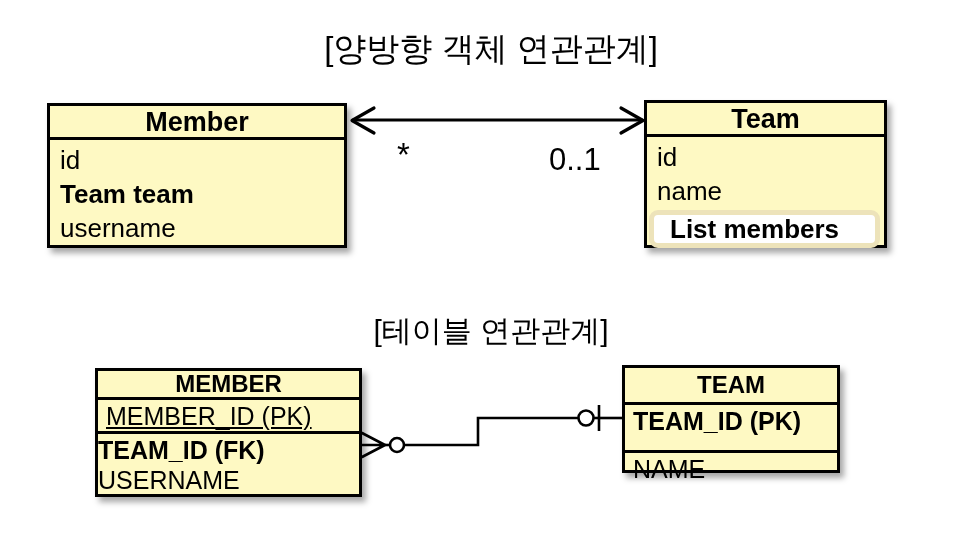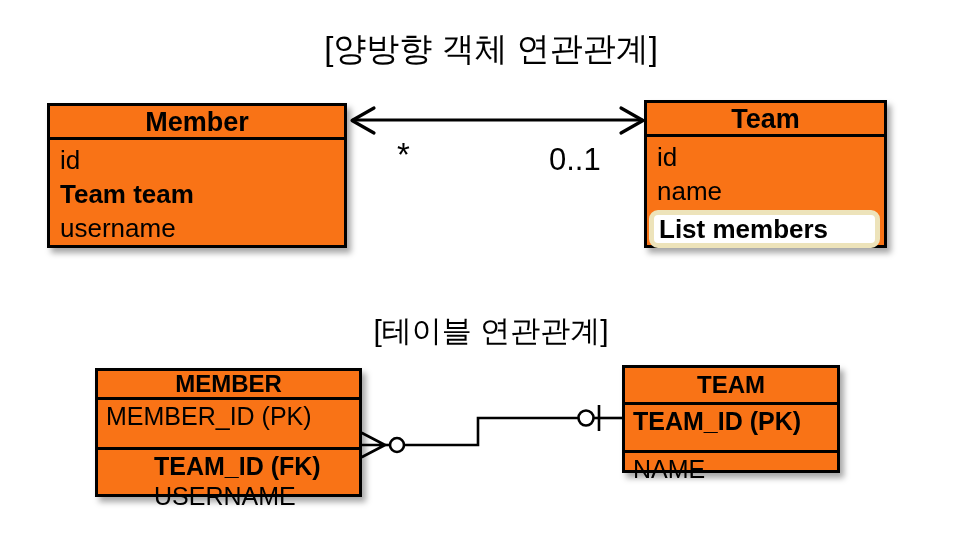--- a/index.html
+++ b/index.html
@@ -25,21 +25,21 @@
   }
   .title-object { top: 27px; font-size: 33px; }
   .title-table  { top: 311px; font-size: 30px; }
 
   svg.connector-layer {
     position: absolute; left: 0; top: 0; width: 966px; height: 546px;
     z-index: 1; pointer-events: none; color: var(--line);
   }
 
   .class-box, .db-table {
-    position: absolute; background: #f97316;
+    position: absolute; background: #fef9c3;
     border: 3px solid var(--line);
     box-shadow: 4px 5px 6px rgba(0,0,0,0.35);
     z-index: 2;
   }
 
   
   #member-class { left: 47px;  top: 103px; width: 300px; height: 145px; }
   #team-class   { left: 644px; top: 100px; width: 243px; height: 148px; }
   .class-title {
     height: 34px; border-bottom: 3px solid var(--line);
@@ -47,39 +47,39 @@
   }
   .class-body { padding: 3px 0 12px 10px; font-size: 26px; line-height: 34px; }
   .bold { font-weight: bold; }
 
   .hl-box {
     position: absolute; left: 2px; top: 107px; width: 231px; height: 38px;
     border: 5px solid var(--highlight-border);
     border-radius: 9px; background: #fff;
     display: flex; align-items: center;
   }
-  .hl-box .hl-text { font-size: 26px; font-weight: bold; padding-left: 5px; white-space: nowrap; }
+  .hl-box .hl-text { font-size: 26px; font-weight: bold; padding-left: 16px; white-space: nowrap; }
 
   .multiplicity { position: absolute; z-index: 3; color: #000; }
   #mult-member { left: 397px; top: 136px; font-size: 33px; }
   #mult-team   { left: 549px; top: 142px; font-size: 31px; }
 
   
   #member-table { left: 95px;  top: 368px; width: 267px; height: 129px; }
   #team-table   { left: 622px; top: 365px; width: 218px; height: 108px; }
   .db-title {
     border-bottom: 3px solid var(--line);
     font-weight: bold; text-align: center; font-size: 24px;
   }
   #member-table .db-title { height: 29px; line-height: 26px; }
   #team-table   .db-title { height: 37px; line-height: 33px; }
   .db-row { border-bottom: 3px solid var(--line); padding-left: 8px; font-size: 25px; }
-  #member-table .db-row { height: 50px; line-height: 32px; }
+  #member-table .db-row { height: 34px; line-height: 32px; text-decoration: underline; }
   #team-table   .db-row { height: 48px; line-height: 32px; }
-  .db-compartment { padding: 1px 0 0 24px; font-size: 25px; line-height: 30px; margin-left: 32px; }
+  .db-compartment { padding: 1px 0 0 0; font-size: 25px; line-height: 30px; }
   #team-table .db-last { border-bottom: none; height: 34px; }
 </style>
 </head>
 <body>
 
 <div class="canvas">
 
   <svg class="connector-layer" viewBox="0 0 966 546" fill="none" stroke="currentColor">
     <g stroke-width="3.2" stroke-linecap="round" stroke-linejoin="round">
       <line x1="353" y1="120" x2="642" y2="120"></line>

